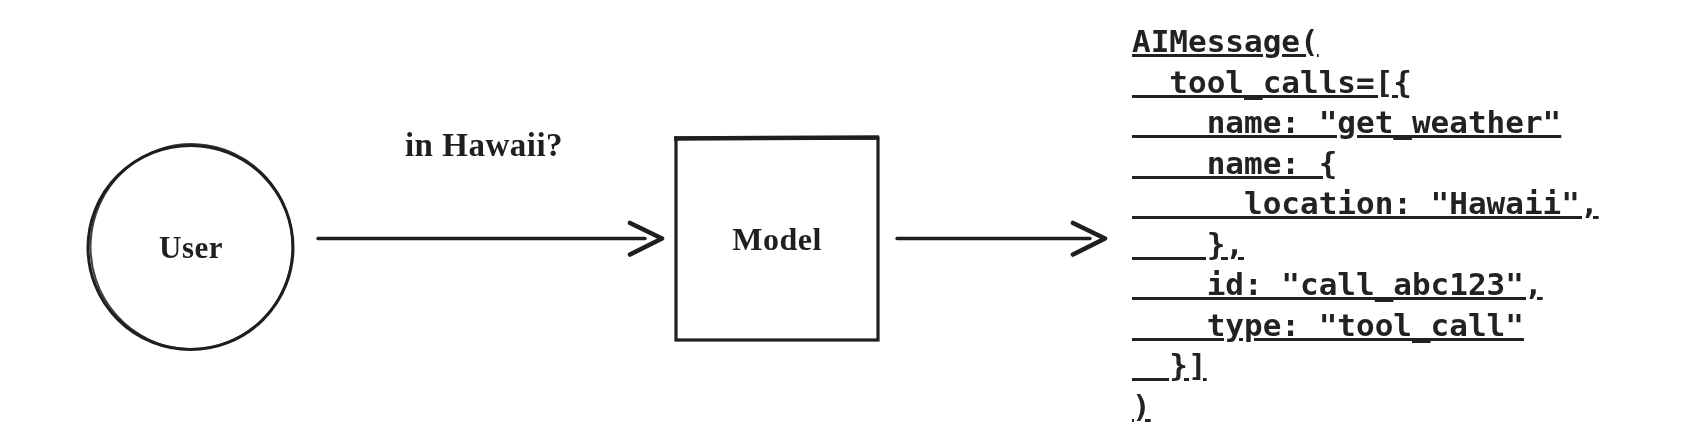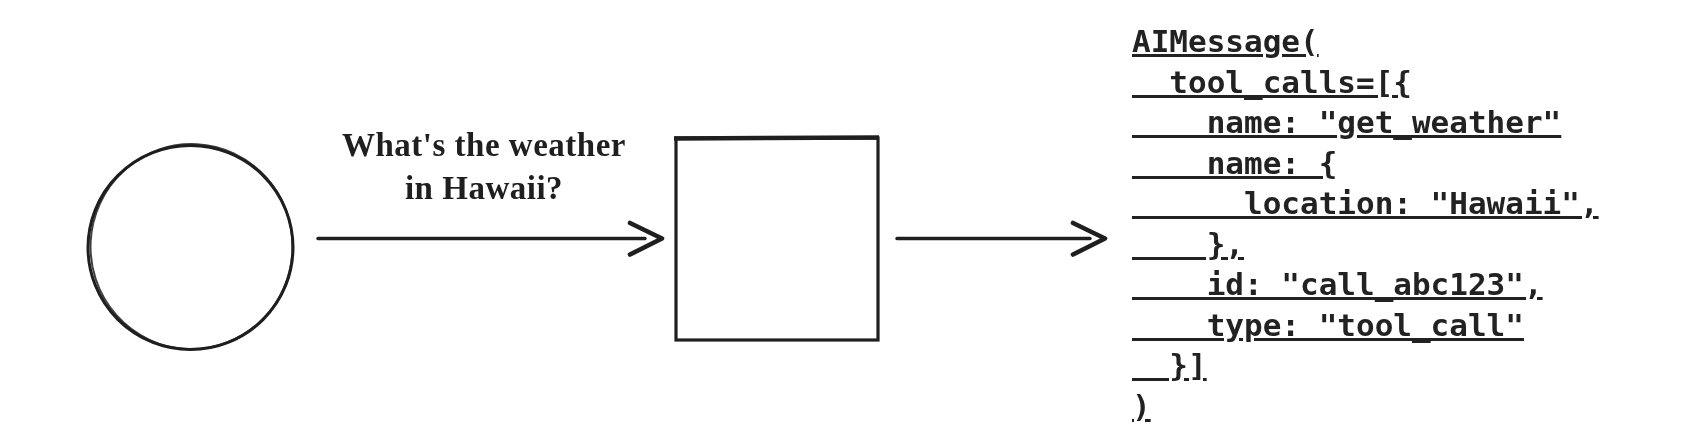--- a/index.html
+++ b/index.html
@@ -71,26 +71,31 @@
       <rect class="stroke" x="676" y="138" width="202" height="202" stroke-width="3.2"></rect>
       <line class="stroke" x1="674" y1="138.5" x2="879" y2="137.5" stroke-width="4.4"></line>
     </g>
 
     <g stroke-linecap="round" stroke-linejoin="round">
       <line class="stroke" x1="897" y1="238.5" x2="1090" y2="238.5" stroke-width="3.4"></line>
       <polyline class="stroke" points="1073,223 1105,238.5 1073,254.5" stroke-width="4.6"></polyline>
     </g>
   </svg>
 
+  <div class="user-node-hit">
+    <span class="hand user-label">User</span>
+  </div>
 
   <div class="message-label hand">
-    <div>What's the weather</div>
     <div>in Hawaii?</div>
   </div>
 
+  <div class="model-node-hit">
+    <span class="hand model-label">Model</span>
+  </div>
 
   <div class="code-block" style="color: rgb(34, 34, 34);">
     <div class="code-line">AIMessage(</div>
     <div class="code-line">  tool_calls=[{</div>
     <div class="code-line">    name: "get_weather"</div>
     <div class="code-line">    name: {</div>
     <div class="code-line">      location: "Hawaii",</div>
     <div class="code-line">    },</div>
     <div class="code-line">    id: "call_abc123",</div>
     <div class="code-line">    type: "tool_call"</div>

